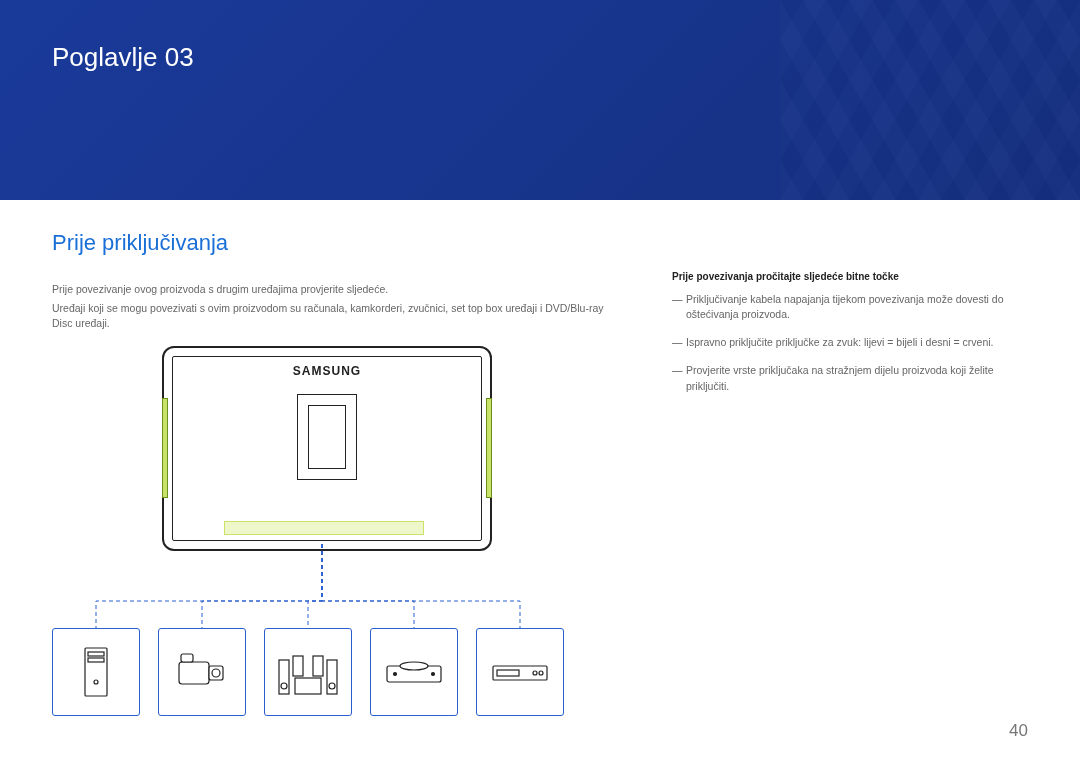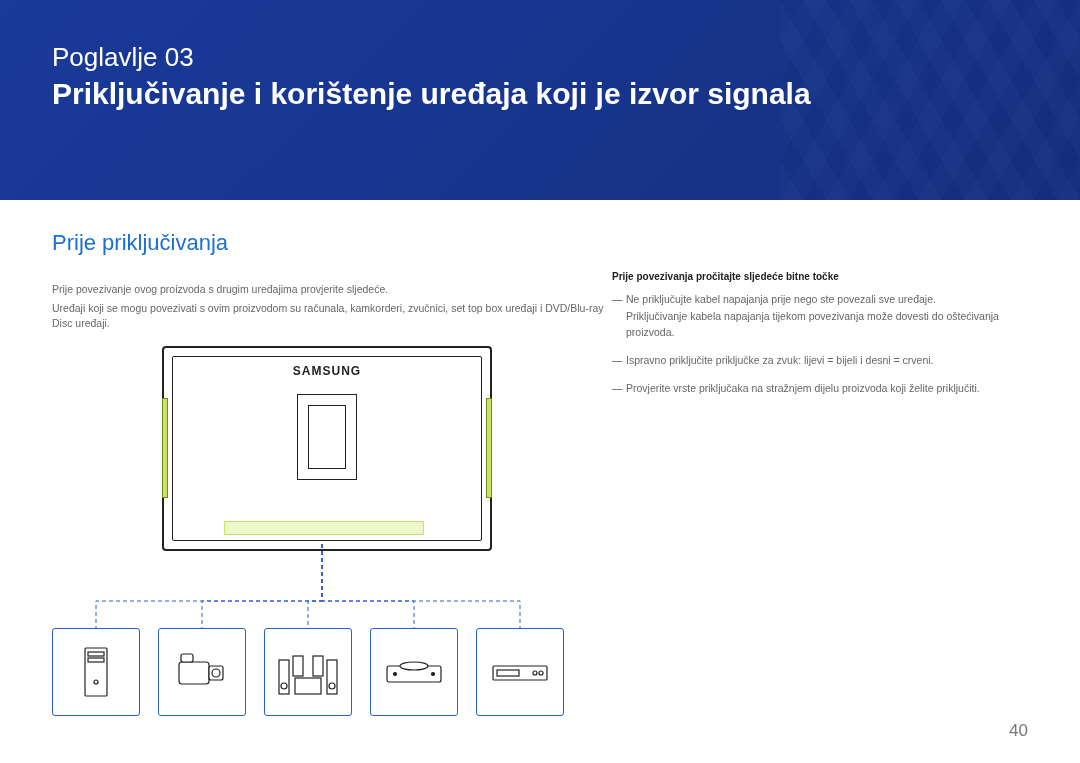--- a/index.html
+++ b/index.html
@@ -35,20 +35,21 @@
     margin-bottom: 4px;
   }
   .chapter-title {
     color: #fff;
     font-size: 30px;
     font-weight: 600;
   }
   .content {
     padding: 30px 52px 0 52px;
     display: flex;
+    gap: 60px;
     justify-content: space-between;
   }
   .left-col { flex: 0 0 560px; }
   .right-col { flex: 1; padding-top: 40px; }
   .section-heading {
     color: #1a6fd6;
     font-size: 22px;
     font-weight: 500;
     margin-bottom: 26px;
   }
@@ -88,21 +89,21 @@
     margin-top: 14px;
     position: relative;
     width: 560px;
     height: 370px;
   }
   .monitor-back {
     position: absolute;
     left: 110px; top: 0;
     width: 330px; height: 205px;
     border: 2px solid #222;
-    border-radius: 4px;
+    border-radius: 12px;
     background: #fff;
   }
   .monitor-inner {
     position: absolute;
     left: 8px; top: 8px; right: 8px; bottom: 8px;
     border: 1px solid #222;
     border-radius: 2px;
   }
   .panel {
     position: absolute;
@@ -141,21 +142,20 @@
   .dev svg{ width:70px; height:60px; }
   .page-num{
     position:absolute; right:52px; bottom:22px; font-size:17px; color:#777;
   }
 </style>
 </head>
 <body>
 
 <div class="header-block">
   <div class="chapter-label">Poglavlje  03</div>
-  <div class="chapter-title">Priključivanje i korištenje uređaja koji je izvor signala</div>
 </div>
 
 <div class="content">
   <div class="left-col">
     <div class="section-heading">Prije priključivanja</div>
     <p class="intro-text">Prije povezivanje ovog proizvoda s drugim uređajima provjerite sljedeće.</p>
     <p class="intro-text">Uređaji koji se mogu povezivati s ovim proizvodom su računala, kamkorderi, zvučnici, set top box uređaji i DVD/Blu-ray Disc uređaji.</p>
 
     <div class="diagram">
       <div class="monitor-back">
@@ -230,21 +230,20 @@
             </svg>
         </div>
       </div>
     </div>
   </div>
 
   <div class="right-col">
     <div class="subheading">Prije povezivanja pročitajte sljedeće bitne točke</div>
     <ul class="note-list">
       <li>
-        <span>Ne priključujte kabel napajanja prije nego ste povezali sve uređaje.</span>
         <span class="note-sub">Priključivanje kabela napajanja tijekom povezivanja može dovesti do oštećivanja proizvoda.</span>
       </li>
       <li>
         <span>Ispravno priključite priključke za zvuk: lijevi = bijeli i desni = crveni.</span>
       </li>
       <li>
         <span>Provjerite vrste priključaka na stražnjem dijelu proizvoda koji želite priključiti.</span>
       </li>
     </ul>
   </div>

